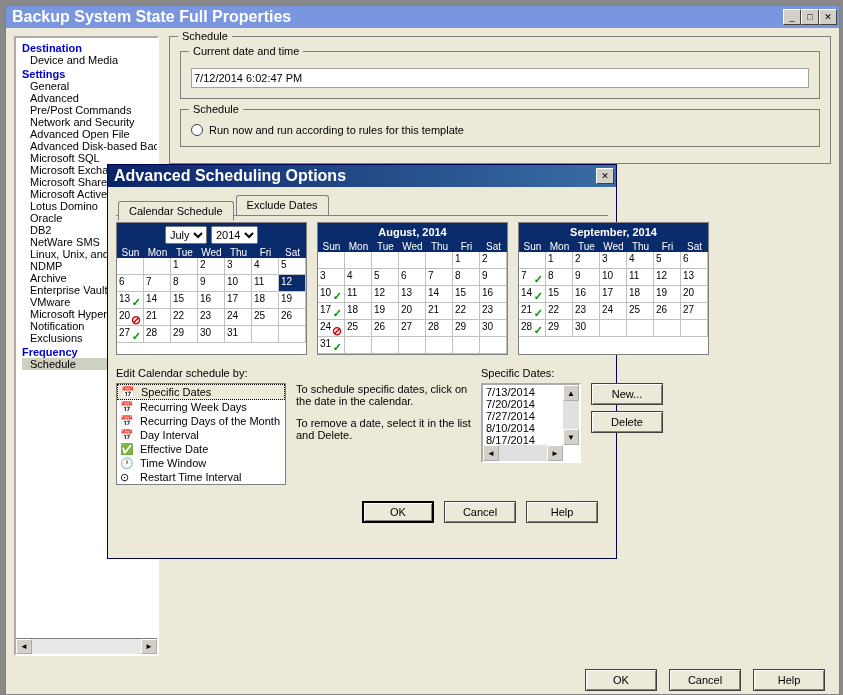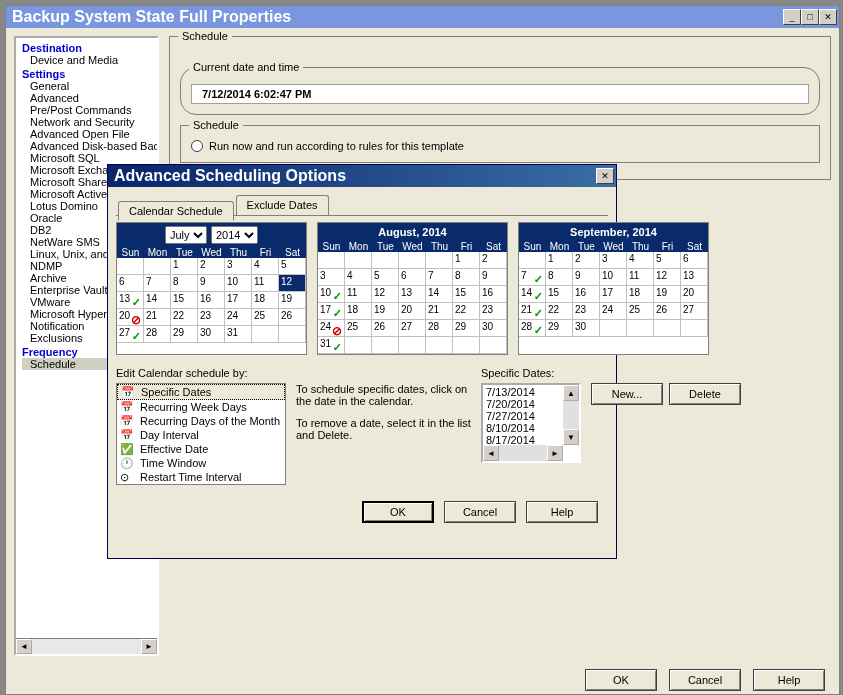--- a/index.html
+++ b/index.html
@@ -16,21 +16,21 @@
 .tree-inner { padding: 2px 6px; }
 .tree-head { color: #0000cc; font-weight: bold; margin-top: 2px; }
 .tree-item { padding-left: 8px; white-space: nowrap; cursor: pointer; }
 .tree-item.selected { background: #d0d0c0; }
 .scroll-h { position: absolute; bottom: 0; left: 0; right: 0; height: 16px; background: #d4d0c8; border-top: 1px solid #808080; display: flex; }
 .scroll-btn { width: 16px; height: 15px; background: #d4d0c8; border: 1px outset #fff; display: flex; align-items: center; justify-content: center; font-size: 8px; }
 .scroll-track { flex: 1; background: #e8e8e8; }
 .right-pane { flex: 1; }
 .groupbox { border: 1px solid #808080; padding: 10px 10px; margin-bottom: 6px; position: relative; }
 .groupbox-label { position: absolute; top: -7px; left: 8px; background: #ece9d8; padding: 0 4px; }
-.datetime-row { border: 1px solid #a0a0a0; background: #fff; padding: 3px 10px; margin-top: 6px; font-weight: bold; }
+.datetime-row { border: 1px solid #a0a0a0; background: #fff; padding: 3px 2px; margin-top: 6px; }
 .radio-row { display: flex; align-items: center; gap: 6px; margin-top: 4px; }
 .radio { width: 12px; height: 12px; border: 1px solid #404040; border-radius: 50%; background: #fff; }
 .dialog { left: 107px; top: 164px; width: 510px; height: 395px; border: 1px solid #000051; z-index: 10; }
 .dialog .titlebar { background: linear-gradient(to right, #0a246a, #3a6ea5); }
 .dialog-body { padding: 8px; height: calc(100% - 22px); }
 .tabs { display: flex; border-bottom: 1px solid #808080; padding-left: 2px; }
 .tab { padding: 3px 10px; border: 1px solid #808080; border-bottom: none; background: #ece9d8; margin-right: 2px; cursor: pointer; border-radius: 3px 3px 0 0; position: relative; }
 .tab.active { background: #ece9d8; top: 6px; border-bottom: 1px solid #ece9d8; }
 .cal-row { display: flex; gap: 10px; margin-top: 6px; }
 .cal { border: 1px solid #808080; background: #fff; flex-shrink: 0; }
@@ -53,21 +53,21 @@
 .hint { flex: 0 0 175px; padding-top: 16px; }
 .spec-col { flex: 0 0 100px; }
 .spec-label { margin-bottom: 4px; }
 .listbox { border: 2px inset #fff; background: #fff; height: 80px; width: 100px; position: relative; }
 .listbox-inner { padding: 1px; }
 .listbox-item { padding: 0 2px; }
 .listbox-scroll-v { position: absolute; right: 0; top: 0; bottom: 16px; width: 16px; background: #d4d0c8; display: flex; flex-direction: column; }
 .listbox-scroll-h { position: absolute; left: 0; right: 16px; bottom: 0; height: 16px; background: #d4d0c8; display: flex; }
 .sbtn { width: 16px; height: 16px; background: #d4d0c8; border: 1px outset #fff; display: flex; align-items: center; justify-content: center; font-size: 8px; }
 .sfill { flex: 1; background: #e0e0e0; }
-.btn-col { display: flex; gap: 6px; padding-top: 16px; }
+.btn-col { display: flex; flex-direction: column; gap: 6px; padding-top: 16px; }
 .btn { width: 72px; height: 22px; background: #ece9d8; border: 1px solid #404040; box-shadow: inset 1px 1px #fff, inset -1px -1px #808080; cursor: pointer; display: flex; align-items: center; justify-content: center; }
 .btn.default { border: 2px solid #000; }
 .bottom-btns { display: flex; justify-content: flex-end; gap: 10px; margin-top: 16px; padding-right: 10px; }
 .main-bottom { position: absolute; right: 14px; bottom: 3px; display: flex; gap: 12px; }
 select.mon, select.yr { font-size: 11px; height: 18px; }
 </style>
 </head>
 <body>
 
 <div class="window main-window">
@@ -112,21 +112,21 @@
       </div>
       <div class="scroll-h">
         <div class="scroll-btn">◄</div>
         <div class="scroll-track"></div>
         <div class="scroll-btn">►</div>
       </div>
     </div>
     <div class="right-pane">
       <div class="groupbox">
         <div class="groupbox-label">Schedule</div>
-        <div class="groupbox" style="margin-top:20px;border-radius:16px;">
+        <div class="groupbox" style="margin-top:4px;">
           <div class="groupbox-label">Current date and time</div>
           <div class="datetime-row">7/12/2014 6:02:47 PM</div>
         </div>
         <div class="groupbox" style="margin-top:10px;">
           <div class="groupbox-label">Schedule</div>
           <div class="radio-row">
             <span class="radio"></span>
             <span>Run now and run according to rules for this template</span>
           </div>
         </div>

